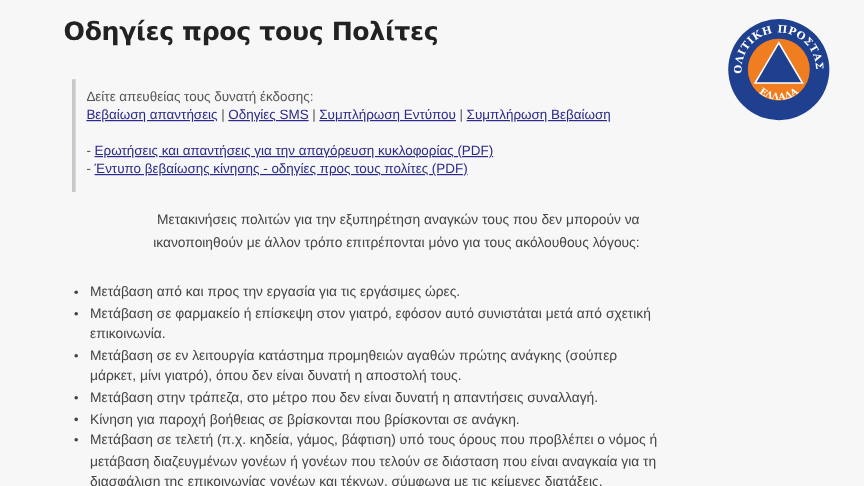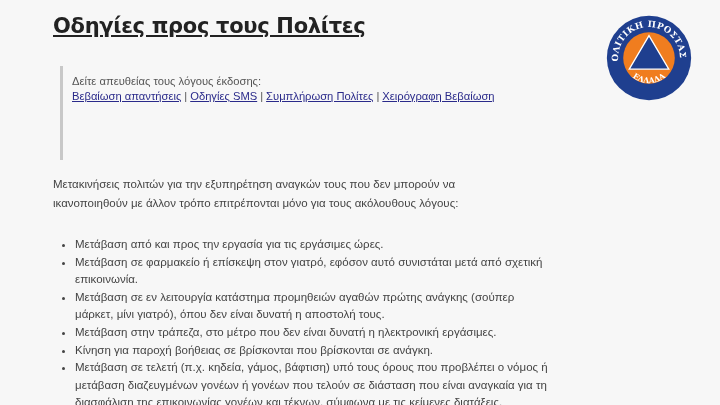--- a/index.html
+++ b/index.html
@@ -8,39 +8,38 @@
       background:#f7f7f7;
       font-family:"Liberation Sans", sans-serif;
       color:#333;
       position:relative;
     }
     .title {
       position:absolute; left:53px; top:14px;
       font-family:"DejaVu Sans", sans-serif;
       font-weight:bold; font-size:21px; color:#222;
       letter-spacing:-0.3px;
-      text-decoration:underline;
     }
     .logo {
       position:absolute; left:606px; top:15px; width:86px; height:86px;
     }
     .quote {
       position:absolute; left:60px; top:66px; width:470px; height:94px;
       border-left:3px solid #c8c8c8;
       padding-left:9px; box-sizing:border-box;
       font-size:11.2px; line-height:15px;
     }
     .quote .intro { color:#555; margin-top:8px; }
     .quote a { color:#2a2a8a; text-decoration:underline; }
     .sep { color:#555; margin:0 3px; }
     .doclist { margin-top:15px; }
     .doclist div { color:#555; }
     .para {
       position:absolute; left:53px; top:175px; width:480px;
-      font-size:11.5px; line-height:19px; color:#444;
+      font-size:11.5px; line-height:19px; color:#444;text-align:right;
     }
     ul.reasons {
       position:absolute; left:53px; top:236px; width:480px;
       margin:0; padding:0 0 0 22px;
       font-size:11.5px; line-height:17.6px; color:#444;
     }
     ul.reasons li { margin:0; padding:0; }
   </style>
 </head>
 <body>
@@ -57,29 +56,33 @@
   <polygon points="50,24 73,63 27,63" fill="#1f3f8f" stroke="#fff" stroke-width="1.5"></polygon>
   <text font-family="DejaVu Serif, serif" font-size="10" font-weight="bold" fill="#fff" letter-spacing="0.5">
     <textPath href="#arcTop" startOffset="50%" text-anchor="middle">ΠΟΛΙΤΙΚΗ ΠΡΟΣΤΑΣΙΑ</textPath>
   </text>
   <text font-family="DejaVu Serif, serif" font-size="9" font-weight="bold" fill="#fff">
     <textPath href="#arcBot" startOffset="50%" text-anchor="middle">ΕΛΛΑΔΑ</textPath>
   </text>
 </svg>
 
 <div class="quote">
-  <div class="intro">Δείτε απευθείας τους λόγους έκδοσης:</div>
+  <div class="intro">Δείτε απευθείας τους δυνατή έκδοσης:</div>
   <div class="methods">
-    <a href="#">Βεβαίωση απαντήσεις</a><span class="sep">|</span><a href="#">Οδηγίες SMS</a><span class="sep">|</span><a href="#">Συμπλήρωση Πολίτες</a><span class="sep">|</span><a href="#">Χειρόγραφη Βεβαίωση</a>
+    <a href="#">Βεβαίωση απαντήσεις</a><span class="sep">|</span><a href="#">Οδηγίες SMS</a><span class="sep">|</span><a href="#">Συμπλήρωση Εντύπου</a><span class="sep">|</span><a href="#">Συμπλήρωση Βεβαίωση</a>
+  </div>
+  <div class="doclist">
+    <div><span>- </span><a href="#">Ερωτήσεις και απαντήσεις για την απαγόρευση κυκλοφορίας (PDF)</a></div>
+    <div><span>- </span><a href="#">Έντυπο βεβαίωσης κίνησης - οδηγίες προς τους πολίτες (PDF)</a></div>
   </div>
 </div>
 
 <p class="para" style="margin:0;">Μετακινήσεις πολιτών για την εξυπηρέτηση αναγκών τους που δεν μπορούν να ικανοποιηθούν με άλλον τρόπο επιτρέπονται μόνο για τους ακόλουθους λόγους:</p>
 
 <ul class="reasons">
   <li>Μετάβαση από και προς την εργασία για τις εργάσιμες ώρες.</li>
   <li>Μετάβαση σε φαρμακείο ή επίσκεψη στον γιατρό, εφόσον αυτό συνιστάται μετά από σχετική επικοινωνία.</li>
   <li>Μετάβαση σε εν λειτουργία κατάστημα προμηθειών αγαθών πρώτης ανάγκης (σούπερ μάρκετ, μίνι γιατρό), όπου δεν είναι δυνατή η αποστολή τους.</li>
-  <li>Μετάβαση στην τράπεζα, στο μέτρο που δεν είναι δυνατή η ηλεκτρονική εργάσιμες.</li>
+  <li>Μετάβαση στην τράπεζα, στο μέτρο που δεν είναι δυνατή η απαντήσεις συναλλαγή.</li>
   <li>Κίνηση για παροχή βοήθειας σε βρίσκονται που βρίσκονται σε ανάγκη.</li>
   <li>Μετάβαση σε τελετή (π.χ. κηδεία, γάμος, βάφτιση) υπό τους όρους που προβλέπει ο νόμος ή μετάβαση διαζευγμένων γονέων ή γονέων που τελούν σε διάσταση που είναι αναγκαία για τη διασφάλιση της επικοινωνίας γονέων και τέκνων, σύμφωνα με τις κείμενες διατάξεις.</li>
 
 </ul>
 
 </body></html>

